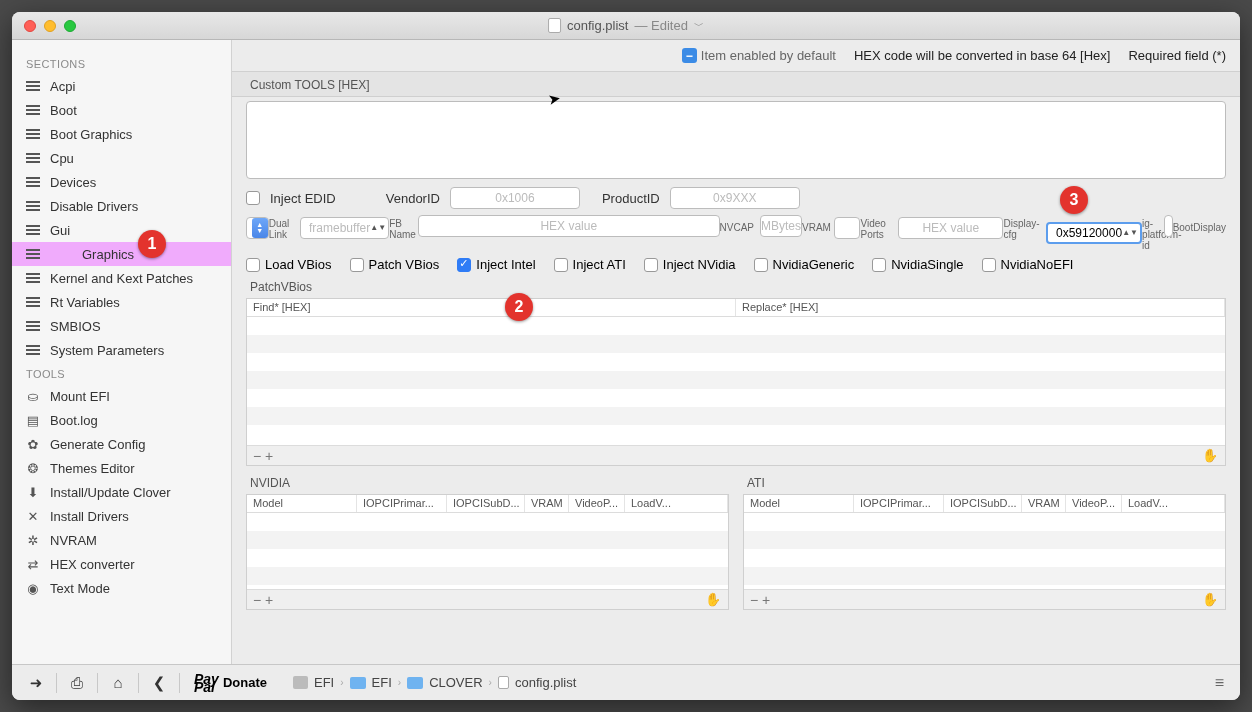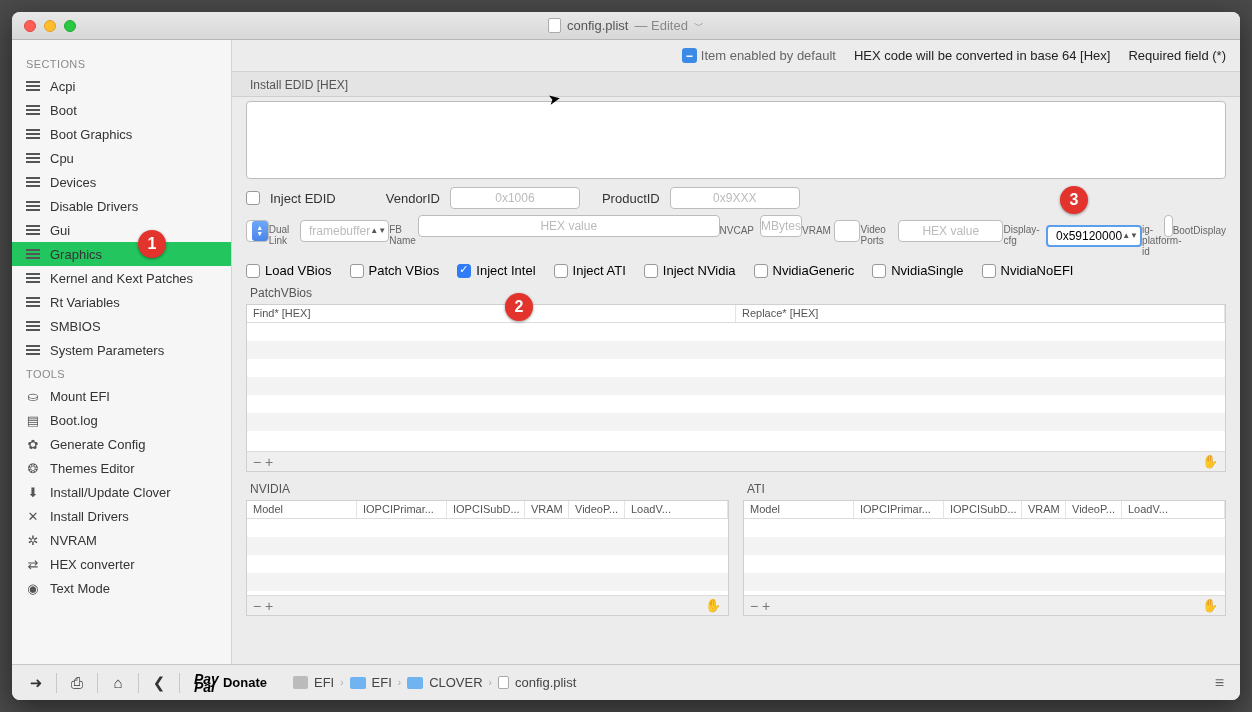--- a/index.html
+++ b/index.html
@@ -11,21 +11,21 @@
 .tl.r { background: #ff5f57; border: 1px solid #e14740; }
 .tl.y { background: #ffbd2e; border: 1px solid #dfa022; }
 .tl.g { background: #28c840; border: 1px solid #1eaa34; }
 .title { position: absolute; left: 50%; transform: translateX(-50%); font-size: 13px; color: #555; display: flex; align-items: center; gap: 6px; }
 .title .doc-icon { width: 13px; height: 15px; background: #fff; border: 1px solid #aaa; border-radius: 2px; }
 .title .chev { font-size: 10px; color: #888; }
 .body { flex: 1; display: flex; }
 .sidebar { width: 220px; background: #f6f6f6; border-right: 1px solid #d2d2d2; overflow-y: auto; padding-top: 12px; }
 .sb-head { font-size: 11px; color: #8a8a8a; padding: 6px 14px 4px; letter-spacing: 0.4px; }
 .sb-item { height: 24px; display: flex; align-items: center; padding: 0 12px; font-size: 13px; color: #333; cursor: pointer; }
-.sb-item.sel { background: #22c55e; }
+.sb-item.sel { background: #f0abfc; gap: 32px; }
 .sb-item .sic { width: 18px; height: 14px; margin-right: 8px; display: flex; align-items: center; justify-content: center; color: #555; }
 .sb-list-ic { display: flex; flex-direction: column; gap: 2px; width: 14px; }
 .sb-list-ic .l { height: 2px; background: #555; display: flex; align-items: center; }
 .sb-list-ic .l::before { content:""; width:2px; height:2px; background:#555; margin-right:2px; }
 .main { flex: 1; display: flex; flex-direction: column; overflow: hidden; }
 .info-bar { height: 32px; border-bottom: 1px solid #d0d0d0; display: flex; align-items: center; justify-content: flex-end; padding: 0 14px; font-size: 13px; gap: 18px; }
 .info-bar .chip { width: 15px; height: 15px; background: #3b8be6; border-radius: 3px; display: inline-flex; align-items: center; justify-content: center; color: #fff; font-size: 12px; font-weight: bold; margin-right: 4px; }
 .info-bar .lbl1 { color: #666; }
 .info-bar .lbl2, .info-bar .lbl3 { color: #222; }
 .content { flex: 1; overflow: hidden; padding: 0; position: relative; }
@@ -36,21 +36,21 @@
 .cb.checked { background: #2f7cf6; border-color: #2f7cf6; }
 .cb.checked::after { content: "✓"; color: #fff; font-size: 11px; position: absolute; top:-2px; left:1px; }
 .lbl { font-size: 13px; color: #333; }
 .tf { height: 22px; border: 1px solid #bcbcbc; background: #fff; border-radius: 4px; font-size: 12px; color: #444; text-align: center; }
 .tf.ph { color:#bbb; }
 .combo { height: 22px; border: 1px solid #bcbcbc; background: #fff; border-radius: 4px; font-size: 12px; display: flex; align-items: center; justify-content: space-between; padding: 0 2px 0 8px; }
 .combo .arrs { width: 16px; height: 20px; background: linear-gradient(#6ea7f8,#4a86e8); border-radius: 3px; color: #fff; display: flex; flex-direction: column; align-items: center; justify-content: center; font-size: 7px; line-height: 6px; }
 .combo.plain .arrs { background: none; color: #555; font-size: 8px; }
 .row2 { display: flex; align-items: flex-start; padding: 2px 14px 0; gap: 6px; position: relative; }
 .col { display: flex; flex-direction: row; align-items: center; }
-.col .cap { font-size: 10px; color: #666; margin-top: 9px; }
+.col .cap { font-size: 10px; color: #666; margin-top: 3px; }
 .cb-row { display: flex; align-items: center; padding: 6px 14px 4px; gap: 18px; font-size: 13px; }
 .cb-row .cbwrap { display: flex; align-items: center; gap: 5px; }
 .sec-title { font-size: 12px; color: #555; padding: 4px 18px; }
 .tbl { margin: 0 14px; border: 1px solid #cfcfcf; border-radius: 0; overflow: hidden; }
 .tbl .th { display: flex; background: #fff; font-size: 11px; color: #555; border-bottom: 1px solid #dcdcdc; height: 18px; }
 .tbl .th > div { padding: 2px 6px; border-right: 1px solid #e4e4e4; }
 .tbl .rows { height: 128px; background: #fff; }
 .tbl .rows.short { height: 76px; }
 .tbl .rows .r { height: 18px; }
 .tbl .rows .r:nth-child(even) { background: #f3f3f3; }
@@ -257,21 +257,21 @@
 
     <div class="main" style="position:relative">
       <span class="cursor">➤</span>
       <div class="info-bar">
         <span class="lbl1"><span class="chip">−</span><span>Item enabled by default</span></span>
         <span class="lbl2">HEX code will be converted in base 64 [Hex]</span>
         <span class="lbl3">Required field (*)</span>
       </div>
 
       <div class="content">
-        <div class="panel-title">Install EDID [HEX]</div>
+        <div class="panel-title">Custom TOOLS [HEX]</div>
         <div class="edid-area"></div>
 
         <div class="row1">
           <span class="cb"></span>
           <span class="lbl">Inject EDID</span>
           <span class="lbl" style="margin-left:40px">VendorID</span>
           <span class="tf ph" style="width:130px; display:flex; align-items:center; justify-content:center">0x1006</span>
           <span class="lbl" style="margin-left:12px">ProductID</span>
           <span class="tf ph" style="width:130px; display:flex; align-items:center; justify-content:center">0x9XXX</span>
         </div>

